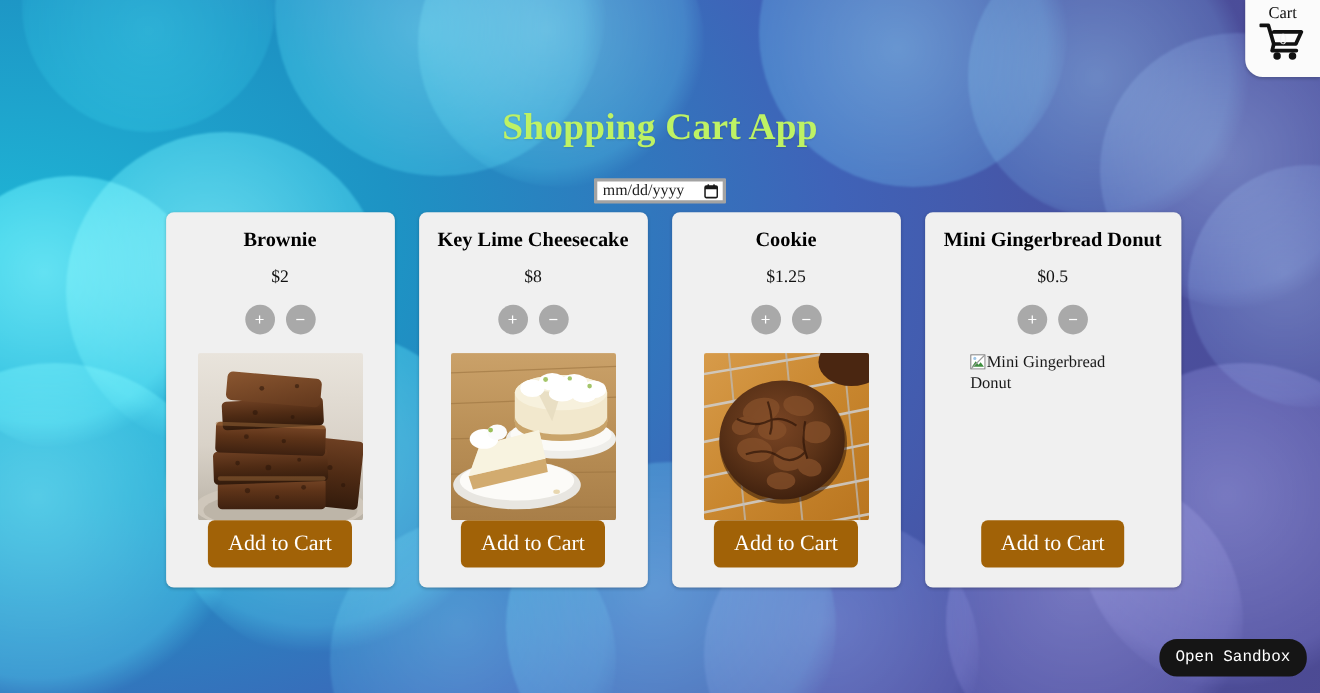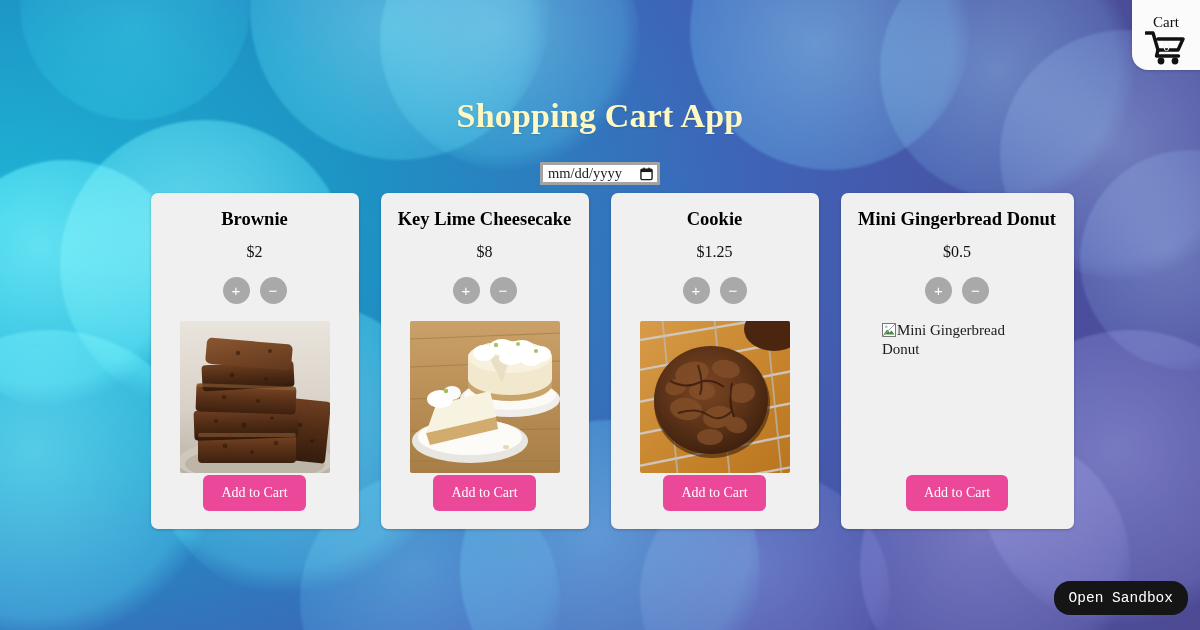--- a/index.html
+++ b/index.html
@@ -27,42 +27,42 @@
   }
 
   
   #cart-widget {
     position:absolute; top:0; right:0; z-index:30;
     width:68px; height:70px;
     background:#fbfbfb;
     border-bottom-left-radius:16px;
     display:flex; flex-direction:column;
     align-items:center; justify-content:flex-start;
-    padding-top:13px;
+    padding-top:3px;
     box-shadow:0 1px 3px rgba(0,0,0,.18);
   }
   #cart-widget .cart-label {
     font-family:"Liberation Serif", serif;
     font-size:15px; color:#111; line-height:1.2;
   }
   #cart-icon-wrap { position:relative; width:46px; height:40px; margin-top:-1px; }
   #cart-icon-wrap svg { position:absolute; left:2px; top:0; }
   #cart-count {
     position:absolute; left:20px; top:10px;
     font-family:"Liberation Serif", serif;
     font-size:14px; color:#f3f3f3; font-weight:400;
     line-height:1;
   }
 
   
   #page-title {
     position:absolute; top:74px; left:0; width:100%;
     text-align:center; z-index:10;
     font-family:"Liberation Serif", serif;
-    font-weight:bold; font-size:34px; color:#fef9c3;
+    font-weight:bold; font-size:34px; color:#bef264;
     letter-spacing:.2px;
     text-shadow:0 1px 2px rgba(0,0,0,.12);
   }
 
   
   #date-row {
     position:absolute; top:162px; left:0; width:100%;
     display:flex; justify-content:center; z-index:10;
   }
   #date-input {
@@ -133,24 +133,24 @@
     font-family:"Liberation Serif", serif;
     font-size:15px; color:#1a1a1a; line-height:1.25;
   }
   .broken-img .bi-glyph {
     display:inline-block; vertical-align:-2px;
     width:14px; height:14px; margin-right:1px;
   }
 
   .add-btn {
     margin-top:auto;
-    background:#ec4899; color:#fff;
+    background:#a16207; color:#fff;
     border:none; border-radius:6px;
     font-family:"Liberation Serif", serif;
-    font-size:14px;
+    font-size:20px;
     padding:10px 18px;
     cursor:pointer;
   }
 
   
   #open-sandbox {
     position:absolute; right:12px; bottom:15px; z-index:40;
     background:#151515; color:#ffffff;
     font-family:Liberation Mono, monospace;
     font-size:14.5px;

